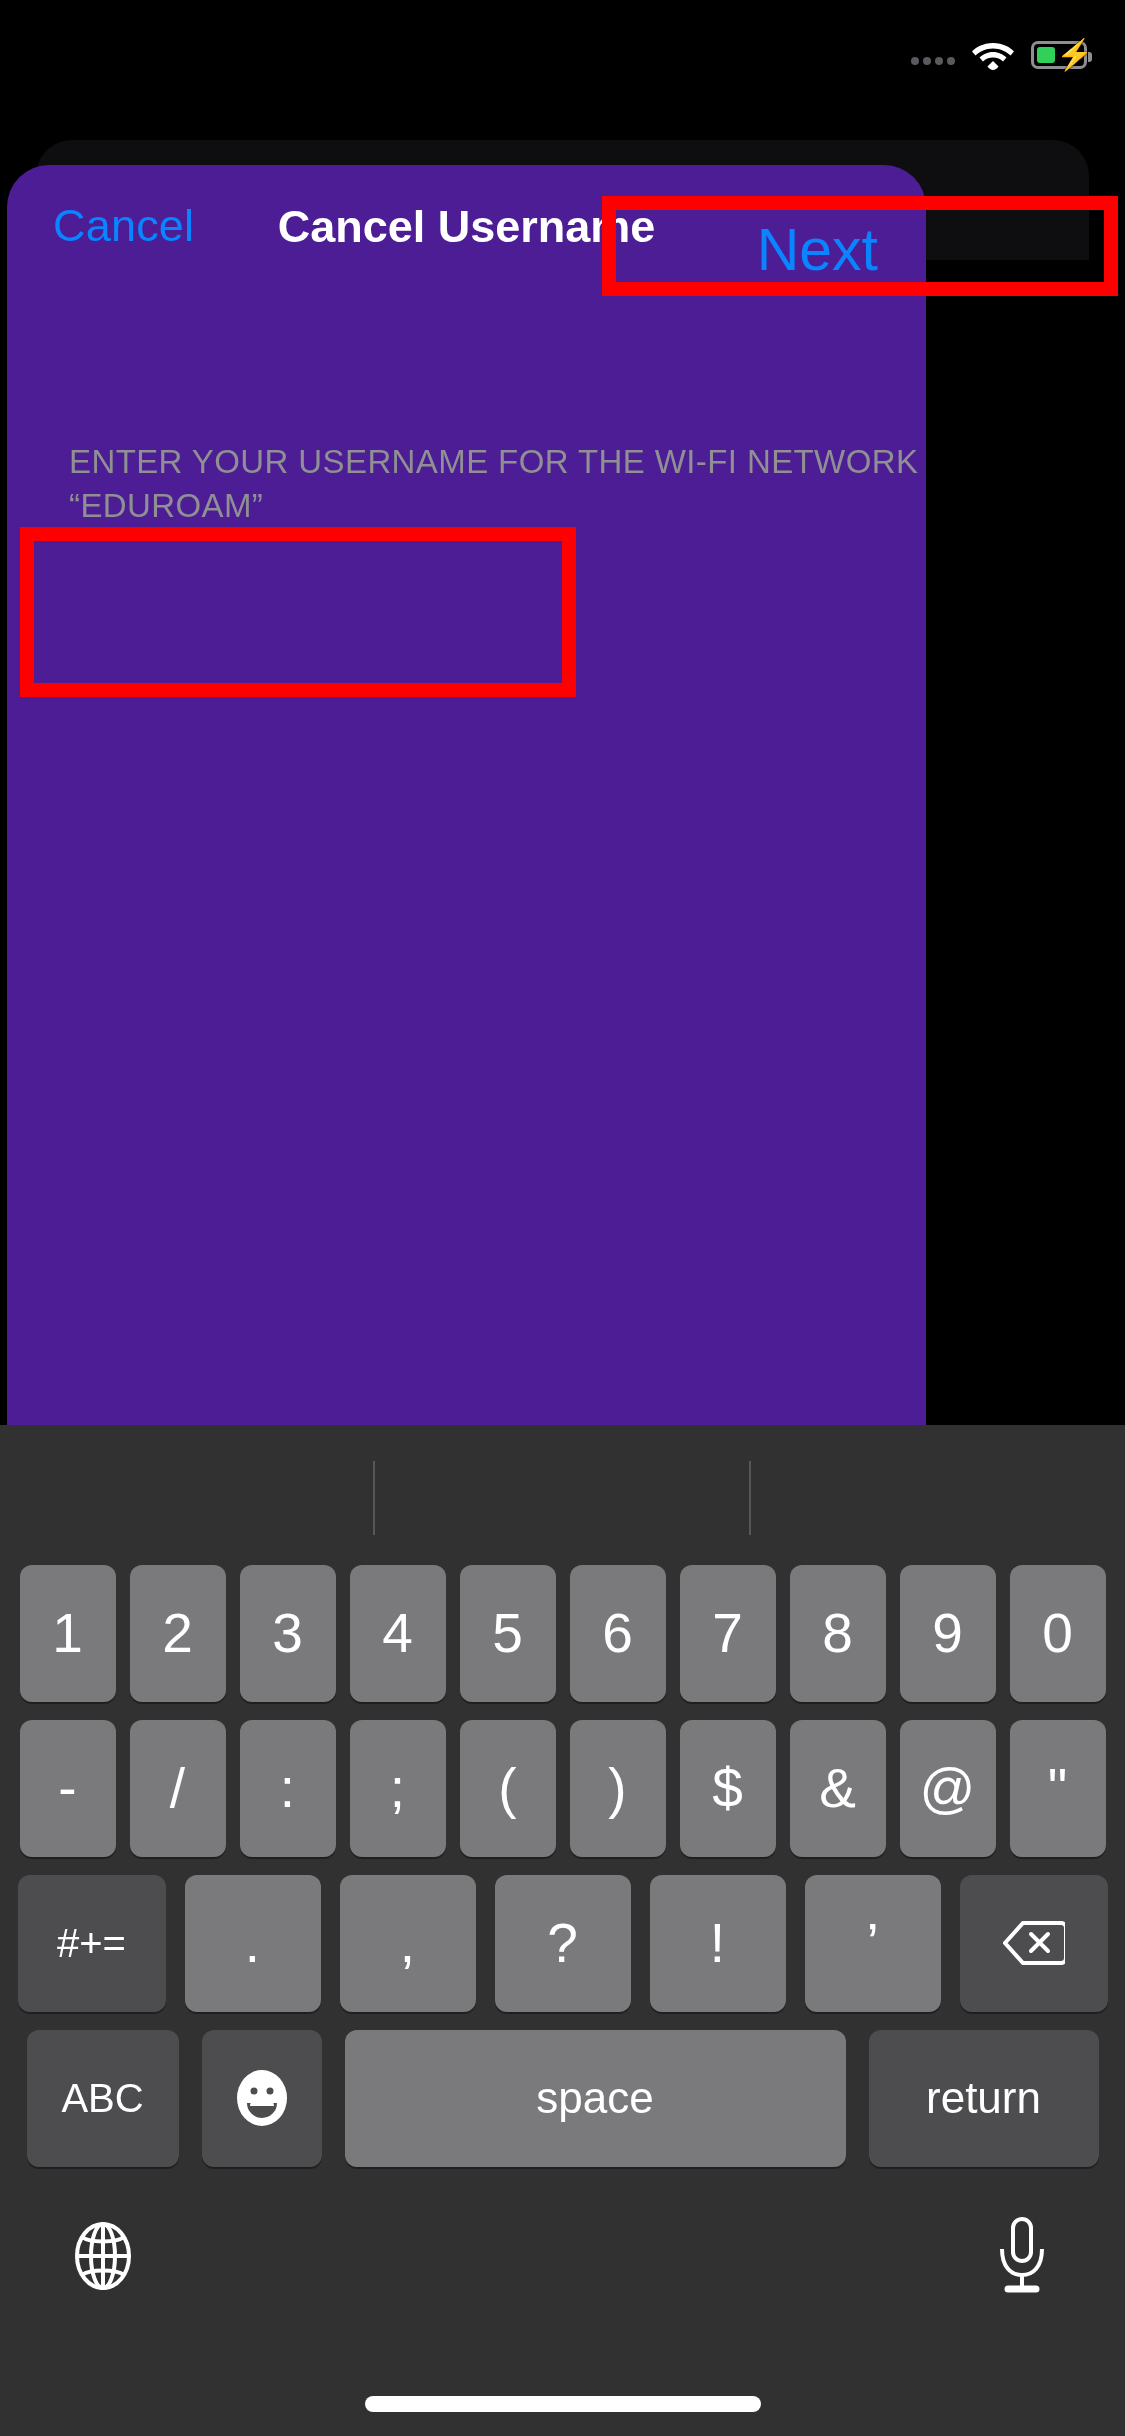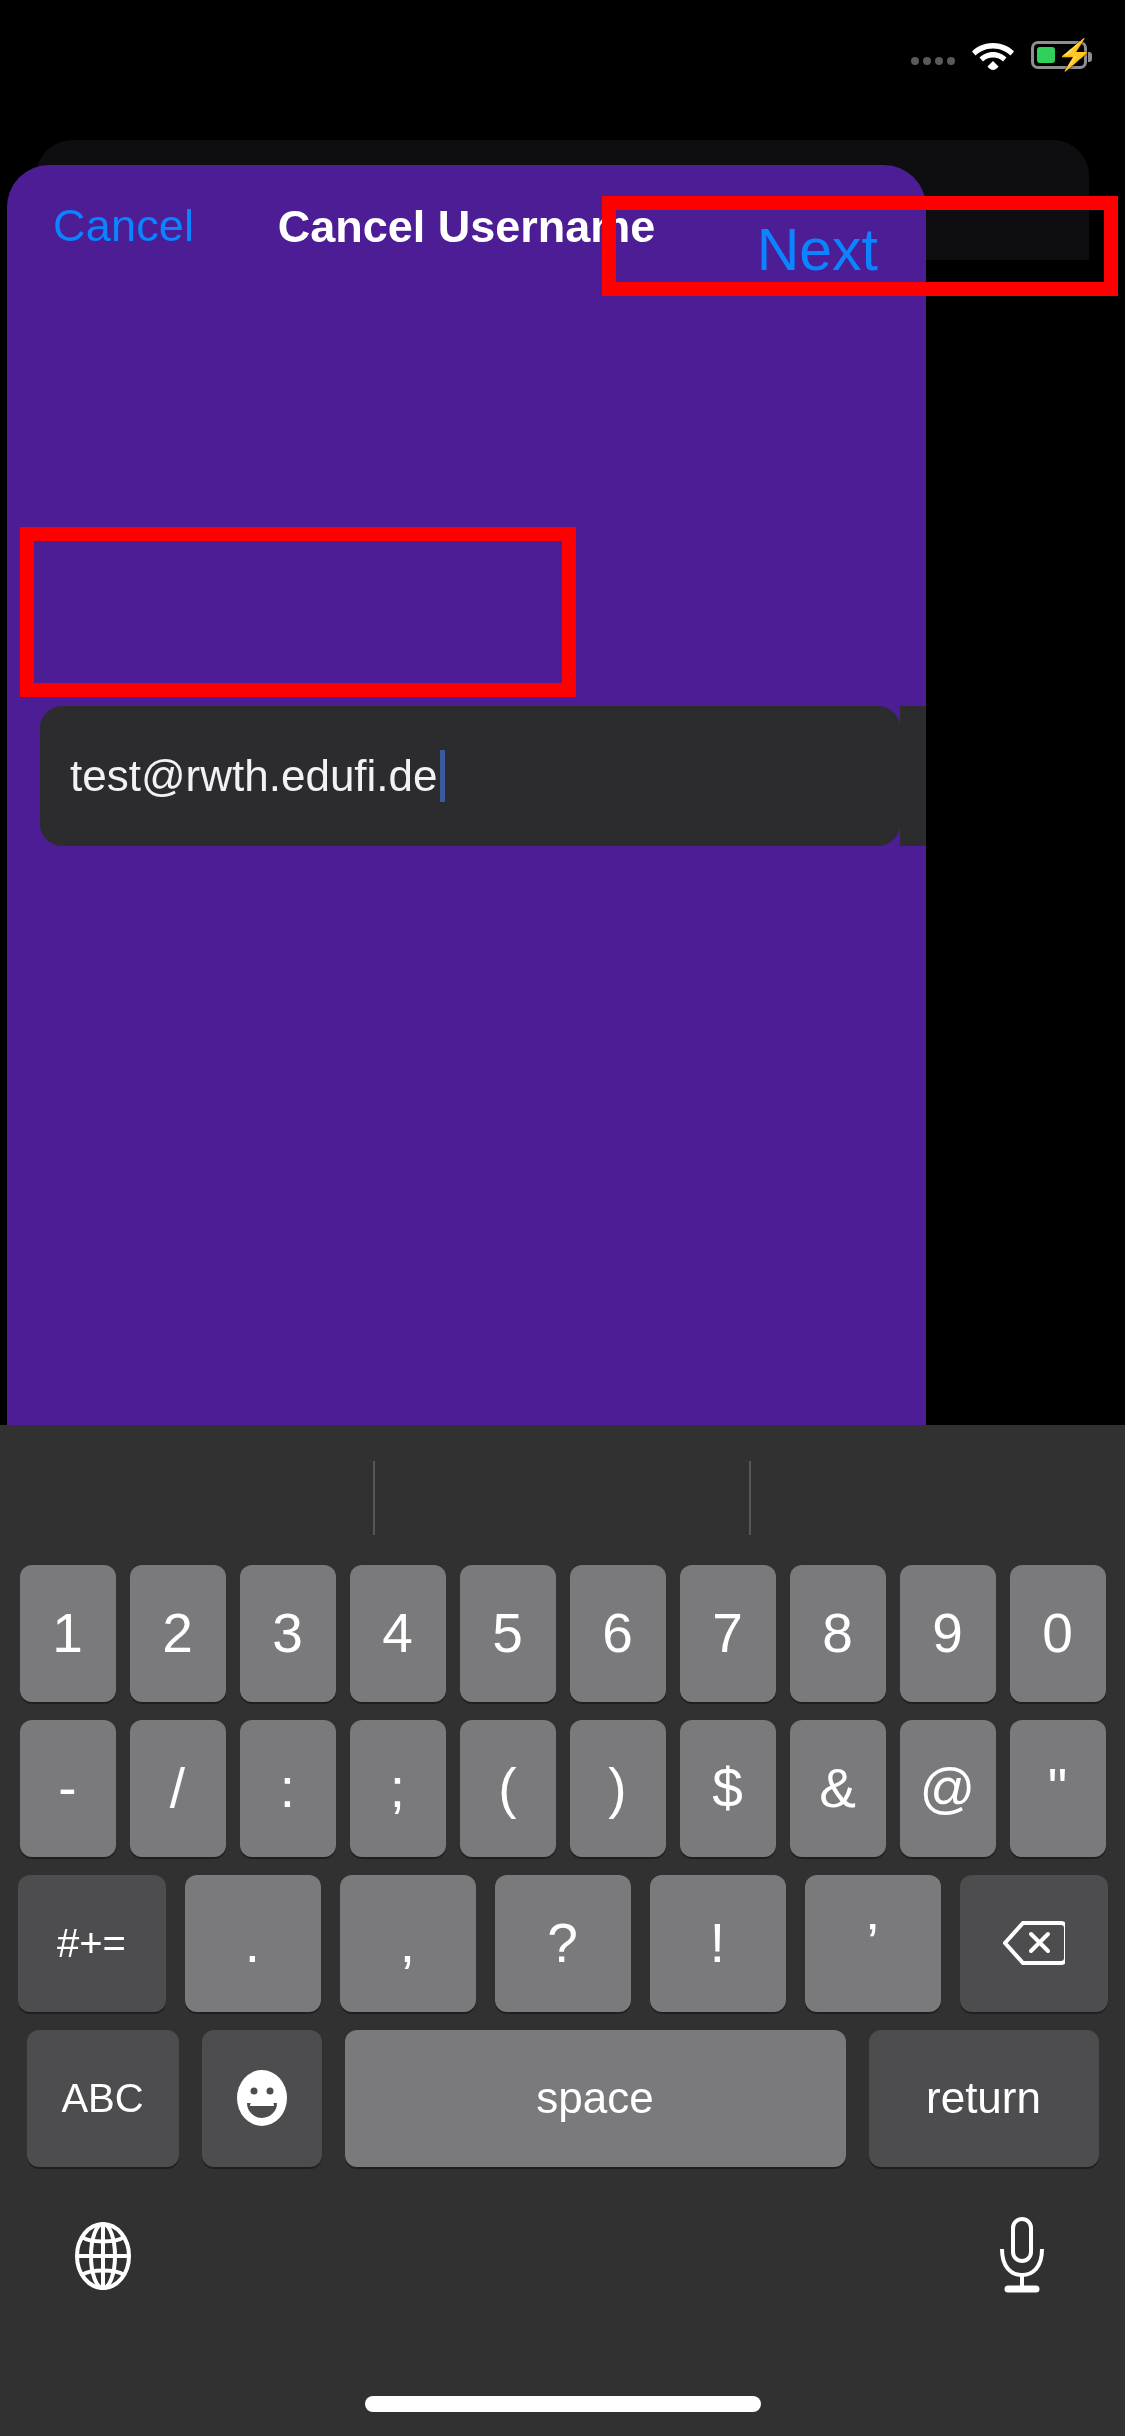--- a/index.html
+++ b/index.html
@@ -168,34 +168,22 @@
   <div class="sheet-back"></div>
 
   <div class="sheet">
 
     <div class="navbar">
       <div class="nav-cancel">Cancel</div>
       <div class="nav-title">Cancel Username</div>
       <div class="nav-next">Next</div>
     </div>
 
-
-    <div class="field-row">
-      <div class="field-box">
-        <span class="field-text">test@rwth.edufi.de</span>
-        <span class="caret"></span>
-      </div>
-      <div class="clear-wrap">
-        <span class="clear-btn">
-          <svg width="34" height="34" viewBox="0 0 34 34">
-            <path d="M9 9 L25 25 M25 9 L9 25" stroke="#1c1c1e" stroke-width="4.5" stroke-linecap="round"></path>
-          </svg>
-        </span>
-      </div>
-    </div>
+    <div class="section-header">ENTER YOUR USERNAME FOR THE WI-FI NETWORK “EDUROAM”</div>
+
 
   </div>
 
   <div class="anno anno-next"></div>
   <div class="anno anno-field"></div>
 
   <div class="keyboard">
 
     <div class="predict">
       <span class="div d1"></span>

